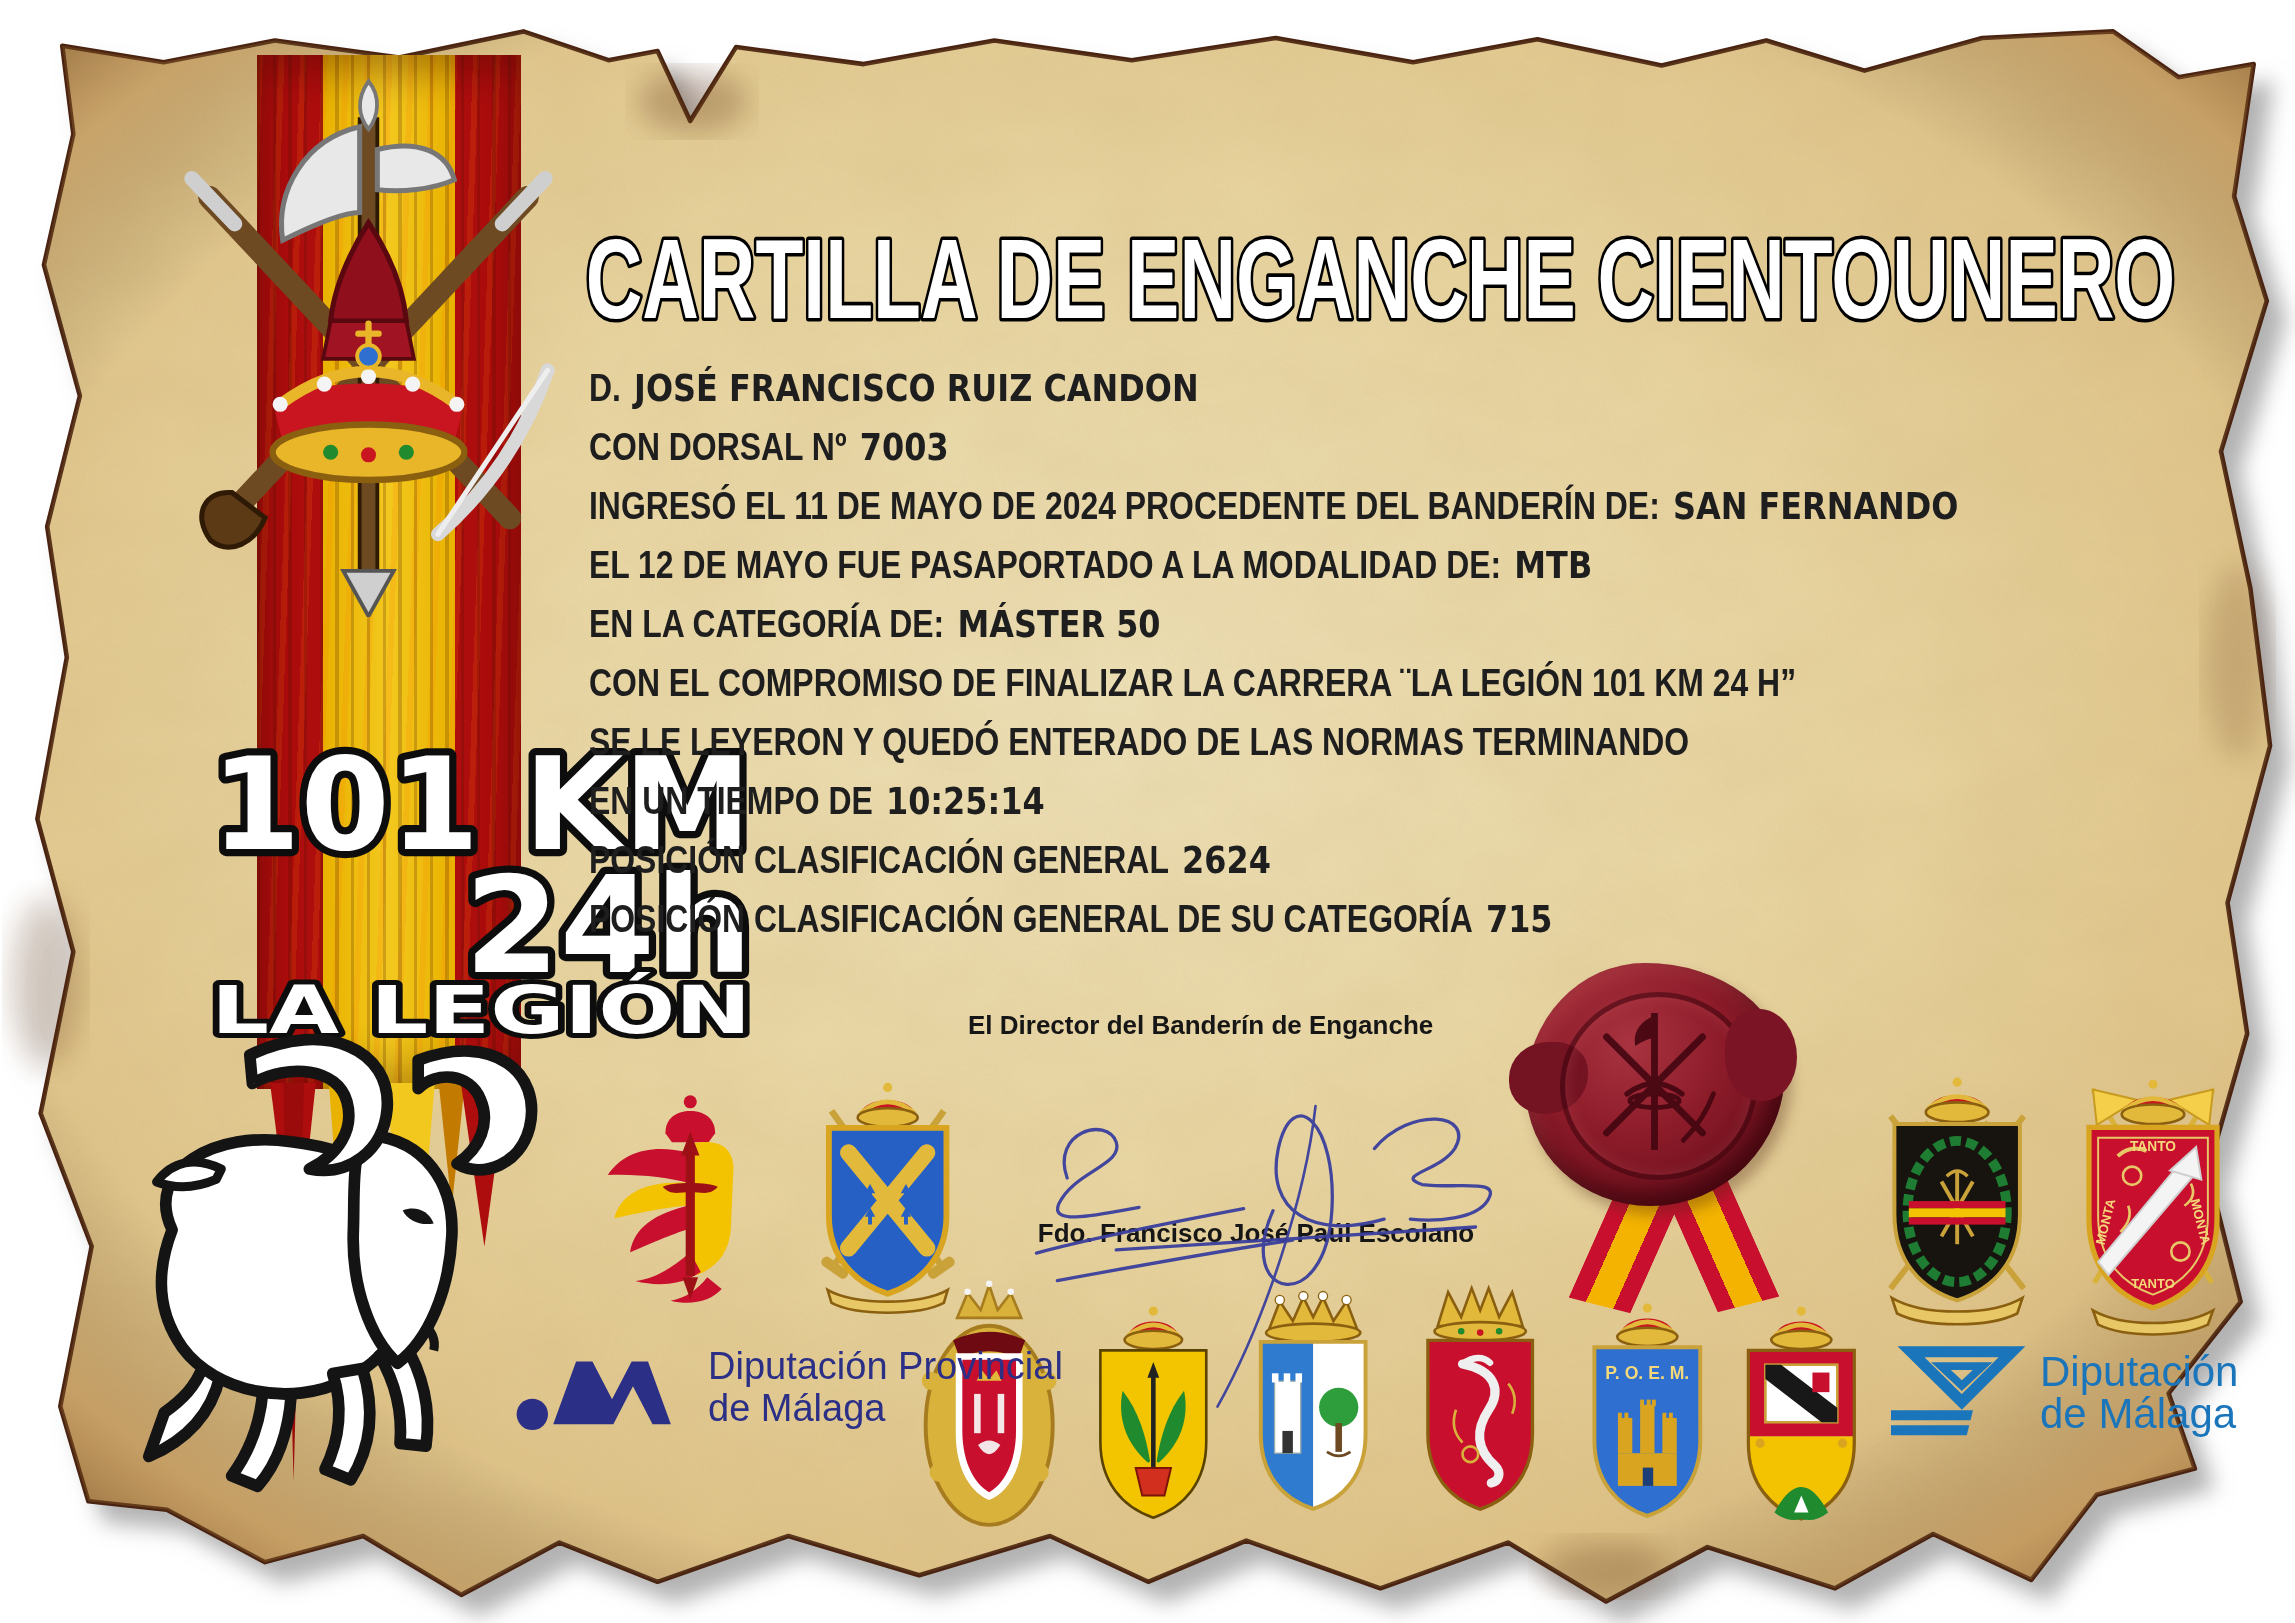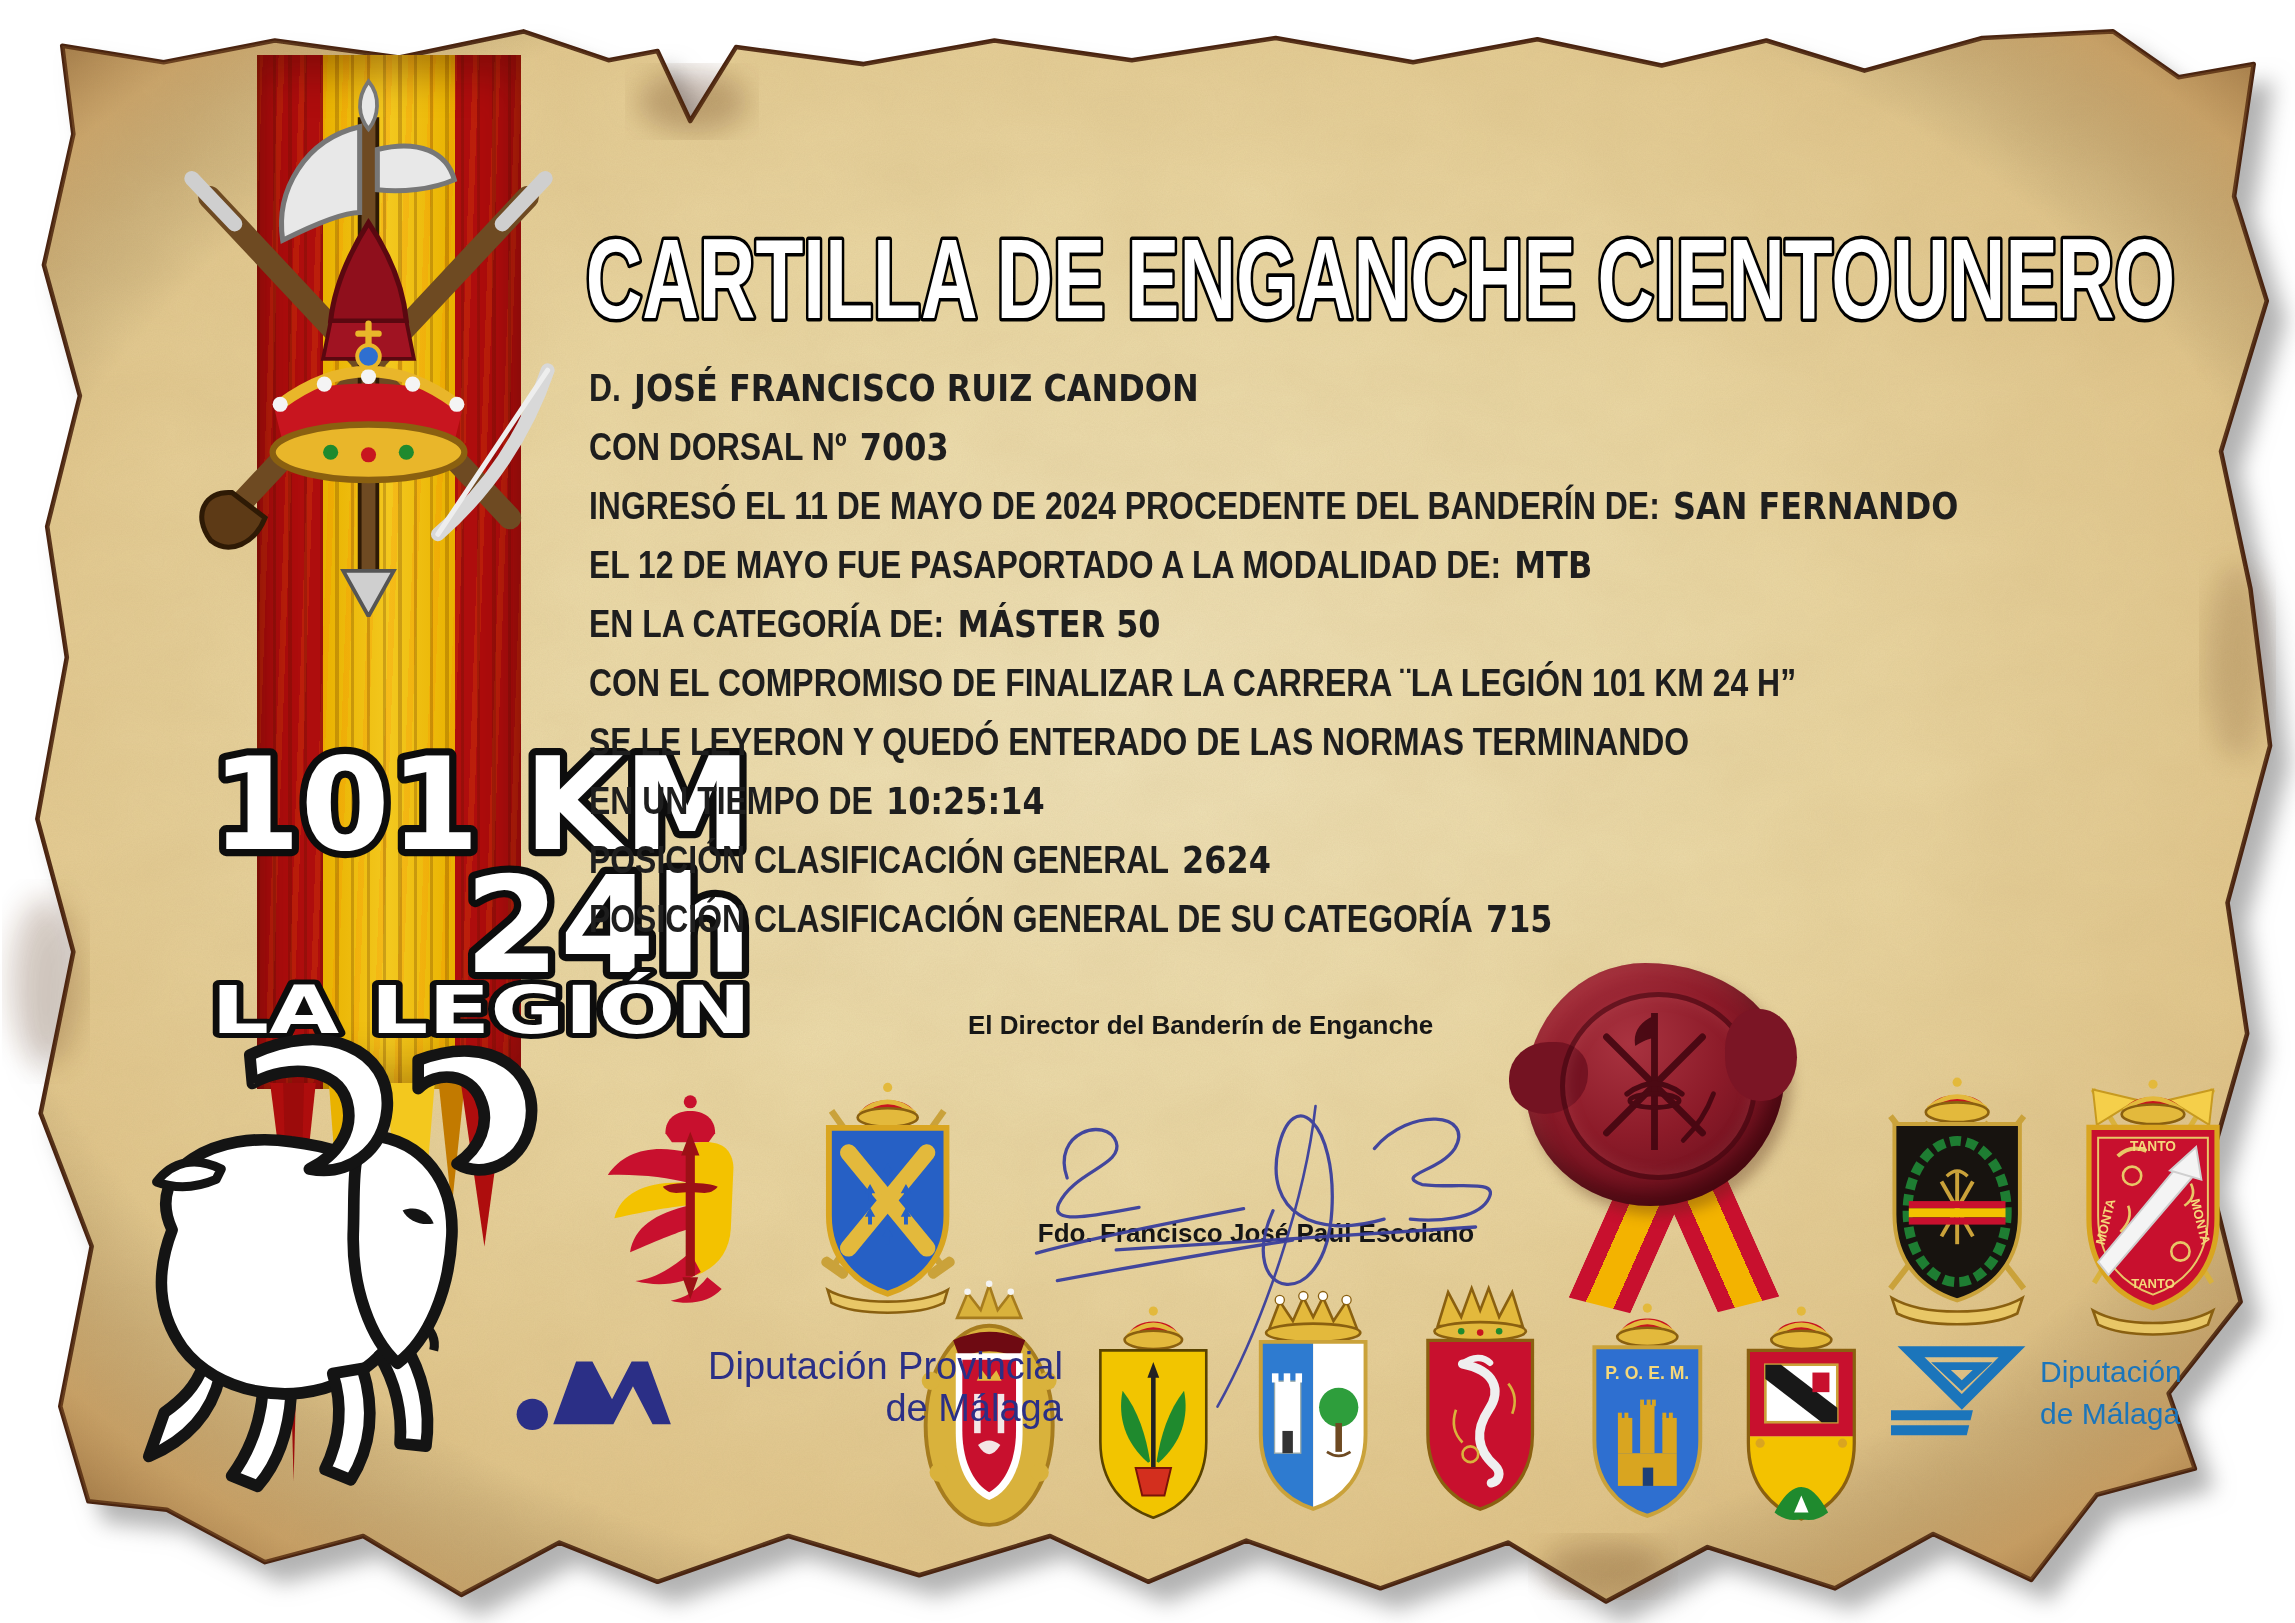--- a/index.html
+++ b/index.html
@@ -40,22 +40,22 @@
     border-radius:46% 54% 52% 48% / 52% 44% 56% 48%;
     box-shadow:inset -9.2px -13px 22px rgba(40,0,5,.6), inset 7.9px 9.2px 18.3px rgba(255,130,130,.22), 6.5px 9.2px 13px rgba(80,40,20,.35);}
   .seal::before{content:"";position:absolute;left:-17px;top:79px;width:79px;height:72px;
     background:#741322;border-radius:50% 40% 55% 45%;}
   .seal::after{content:"";position:absolute;right:-11.8px;top:46px;width:72px;height:92px;
     background:#7b1525;border-radius:45% 55% 50% 50%;}
   .seal-ring{position:absolute;left:34px;top:29px;width:187px;height:178px;border-radius:50%;
     border:5.9px solid rgba(58,4,12,.55);box-shadow:inset 0 0 14.4px rgba(255,150,150,.18);}
   .seal-art{position:absolute;left:60px;top:43px;width:137px;height:151px;}
   
-  .malaga-text{left:708px;top:1345px;z-index:2;font-size:38px;line-height:42px;color:#2b2f86;text-align:right;}
-  .cadiz-text{left:2040px;top:1351px;z-index:2;font-size:30px;line-height:42px;color:#1b75bb;}
+  .malaga-text{left:708px;top:1345px;z-index:2;font-size:38px;line-height:42px;color:#2b2f86;}
+  .cadiz-text{left:2040px;top:1351px;z-index:2;font-size:42px;line-height:42px;color:#1b75bb;}
   svg text{font-family:"Liberation Sans",sans-serif;}
   .logo-txt{font-family:"DejaVu Sans",sans-serif;font-weight:800;fill:#ffffff;stroke:#0d0d0d;paint-order:stroke fill;stroke-linejoin:round;}
 </style>
 </head>
 <body>
 
 <svg class="abs" style="left:0;top:0;z-index:0;filter:drop-shadow(17px 19.6px 10.5px rgba(115,115,115,.55));" width="2295" height="1623" viewBox="0 0 3508 2481">
   <defs>
     <polygon id="ps" points="95,70 250,95 420,62 610,88 800,48 930,92 1005,78 1055,185 1125,72 1320,98 1520,62 1730,92 1950,58 2160,95 2350,60 2540,100 2700,62 2850,108 3030,58 3230,48 3330,118 3445,98 3415,300 3465,460 3395,690 3440,900 3470,1140 3405,1380 3435,1580 3375,1790 3425,1990 3315,2130 3355,2245 3205,2285 3105,2415 2955,2345 2805,2428 2610,2365 2455,2448 2305,2358 2110,2428 1905,2355 1755,2418 1605,2348 1405,2408 1205,2348 1005,2418 855,2358 705,2438 555,2348 405,2388 255,2308 135,2295 92,2150 140,1905 62,1702 112,1455 57,1252 102,1005 72,805 122,605 67,405 112,205"></polygon>
     <radialGradient id="pg" cx="48%" cy="44%" r="72%">

